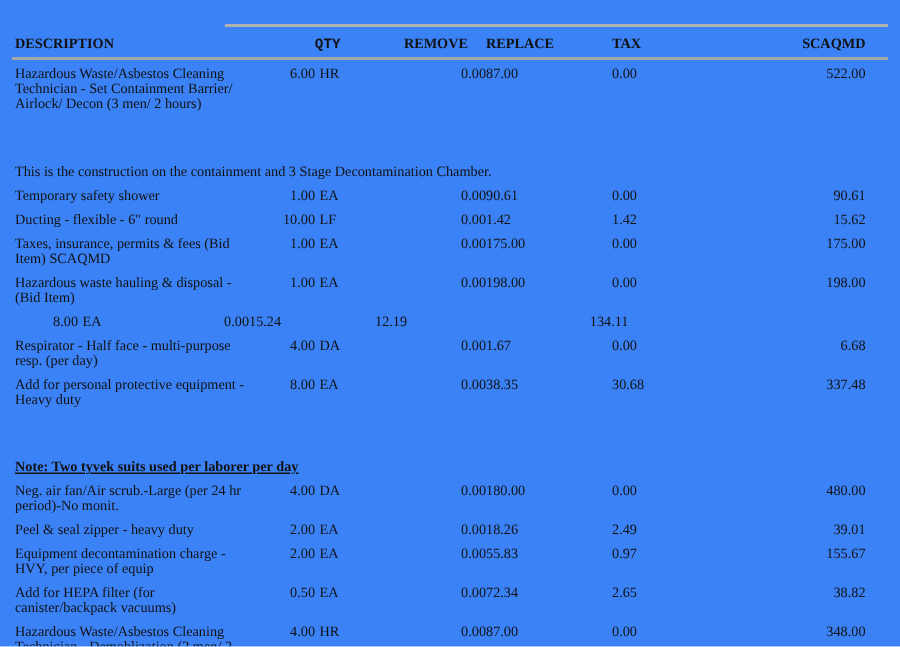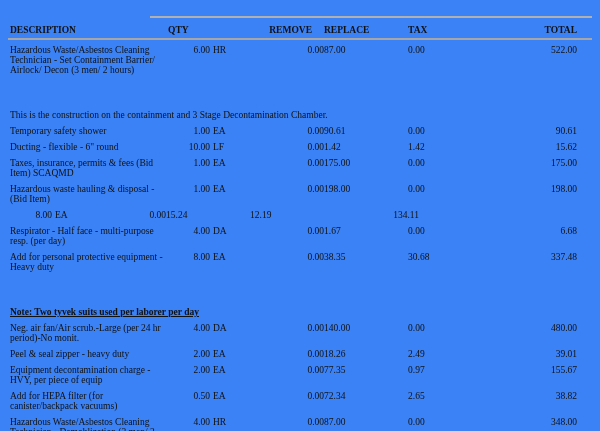--- a/index.html
+++ b/index.html
@@ -15,21 +15,21 @@
   .toprule { height:2px; background:#b0b0b0; margin:16px 8px 0 150px; }
   .headrule { height:2px; background:#a6a6a6; margin:3px 8px 5px 8px; }
   .dblrule {
     margin:5px 8px 0 8px; height:1px;
     border-top:1px solid #8f8f8f; border-bottom:1px solid #8f8f8f;
   }
   .row { display:flex; padding:0 23px 0 10px; font-size:9.5px; line-height:10px; }
   .hdr { font-weight:bold; margin-top:7px; font-size:9.5px; }
   .c1 { width:158px; }
   .c2 { width:64px; display:flex; }
-  .c2h { width:64px; padding-right:5px; box-sizing:border-box; }
+  .c2h { width:64px; text-align:right; padding-right:5px; box-sizing:border-box;font-family:Liberation Mono, monospace; }
   .qn { width:42px; text-align:right; display:inline-block; }
   .qu { margin-left:3px; }
   .c3 { width:92px; text-align:right; }
   .c4 { width:84px; text-align:left; }
   .c5 { width:78px; text-align:left; }
   .c6 { width:91px; text-align:right; }
   .hpad { box-sizing:border-box; padding-right:12px; }
   .item-row { margin-bottom:6px; }
   .note-row { margin-bottom:6px;margin-top:35px; }
   .note-plain { font-weight:normal; }
@@ -43,21 +43,21 @@
 <div class="page">
 
   <div class="toprule"></div>
 
   <div class="row hdr">
     <div class="c1">DESCRIPTION</div>
     <div class="c2h">QTY</div>
     <div class="c3 hpad">REMOVE</div>
     <div class="c4 hpad">REPLACE</div>
     <div class="c5">TAX</div>
-    <div class="c6">TOTAL</div>
+    <div class="c6">SCAQMD</div>
   </div>
 
   <div class="headrule"></div>
 
   <div id="rows">
   <div class="row item-row">
     <div class="c1">Hazardous Waste/Asbestos Cleaning Technician - Set Containment Barrier/ Airlock/ Decon (3 men/ 2 hours)</div>
     <div class="c2">
       <span class="qn">6.00</span>
       <span class="qu">HR</span>
@@ -159,21 +159,21 @@
     <div class="note-bold">Note: Two tyvek suits used per laborer per day</div>
   </div>
 
   <div class="row item-row">
     <div class="c1">Neg. air fan/Air scrub.-Large (per 24 hr period)-No monit.</div>
     <div class="c2">
       <span class="qn">4.00</span>
       <span class="qu">DA</span>
     </div>
     <div class="c3">0.00</div>
-    <div class="c4">140.00</div>
+    <div class="c4">180.00</div>
     <div class="c5">0.00</div>
     <div class="c6">480.00</div>
   </div>
 
   <div class="row item-row">
     <div class="c1">Peel &amp; seal zipper - heavy duty</div>
     <div class="c2">
       <span class="qn">2.00</span>
       <span class="qu">EA</span>
     </div>
@@ -183,21 +183,21 @@
     <div class="c6">39.01</div>
   </div>
 
   <div class="row item-row">
     <div class="c1">Equipment decontamination charge - HVY, per piece of equip</div>
     <div class="c2">
       <span class="qn">2.00</span>
       <span class="qu">EA</span>
     </div>
     <div class="c3">0.00</div>
-    <div class="c4">77.35</div>
+    <div class="c4">55.83</div>
     <div class="c5">0.97</div>
     <div class="c6">155.67</div>
   </div>
 
   <div class="row item-row">
     <div class="c1">Add for HEPA filter (for canister/backpack vacuums)</div>
     <div class="c2">
       <span class="qn">0.50</span>
       <span class="qu">EA</span>
     </div>

